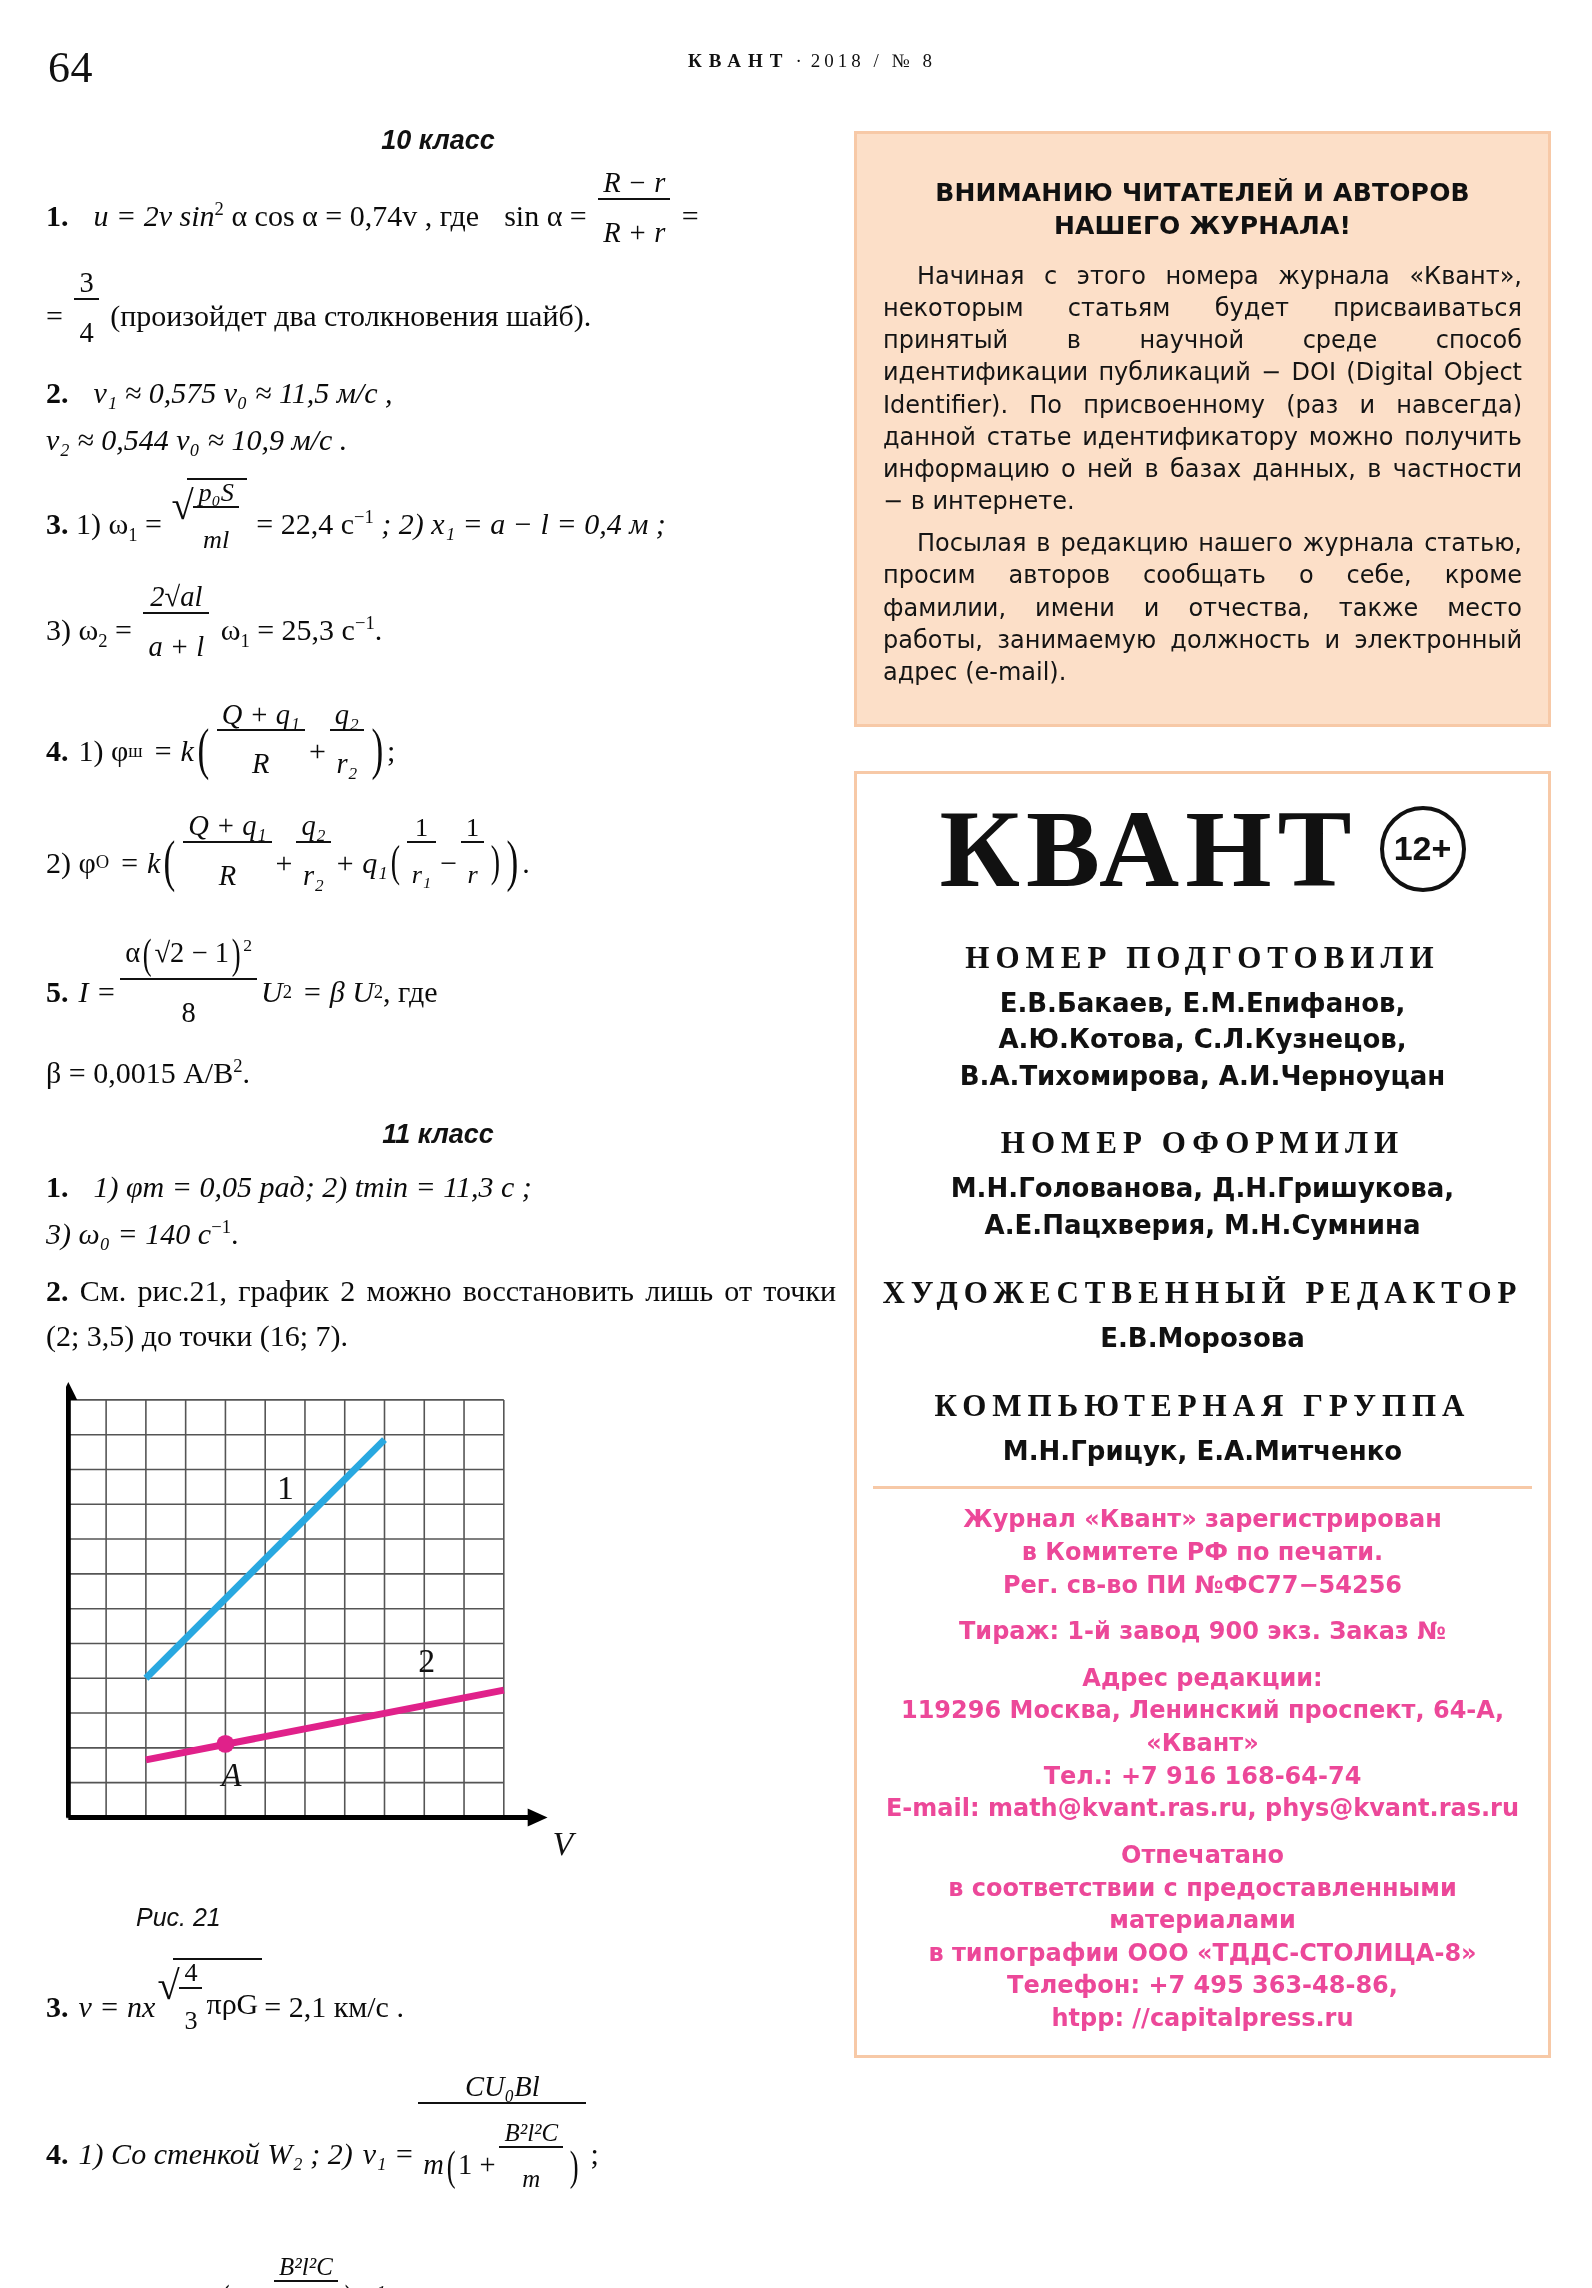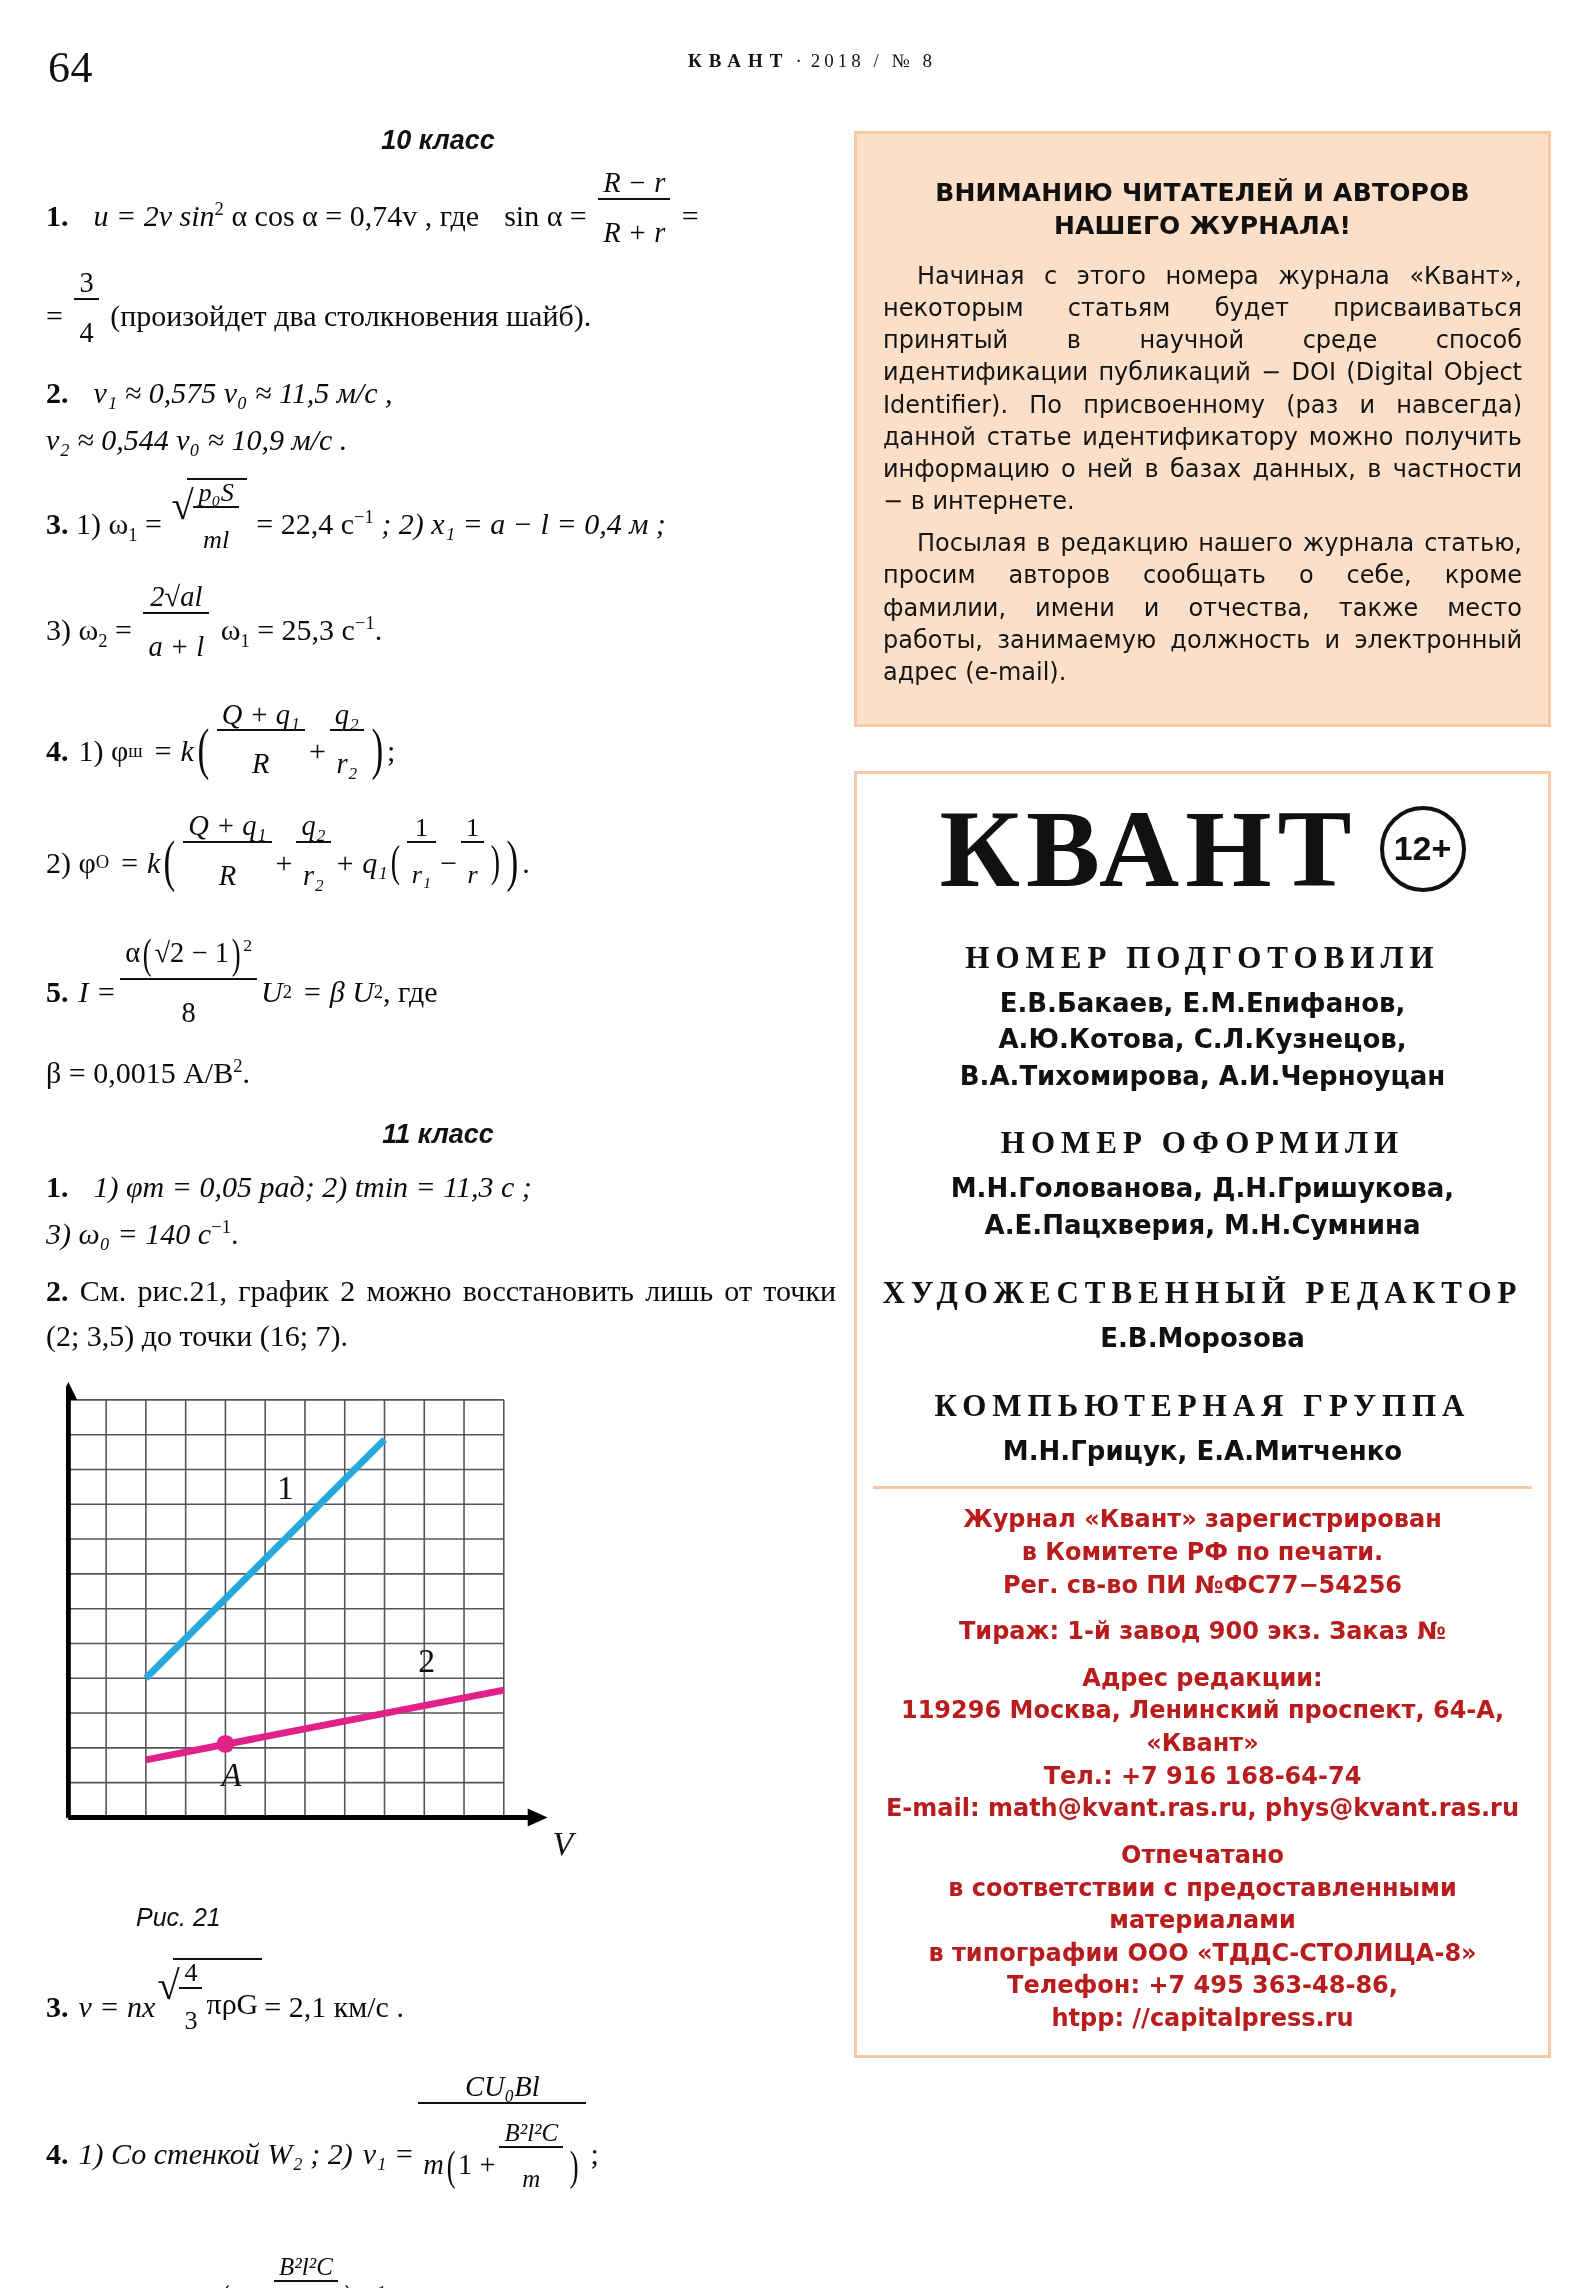--- a/index.html
+++ b/index.html
@@ -105,21 +105,21 @@
     font-size:31px;letter-spacing:6px;margin:32px 0 10px 0;color:#111;
   }
   .cred-head.two{line-height:1.18;}
   .cred-names{
     font-family:"DejaVu Sans",sans-serif;font-weight:bold;
     font-size:26px;line-height:1.33;color:#111;margin:0 0 2px 0;
   }
   .rule{height:3px;background:#f7c9a7;margin:18px 0 14px 0;}
   .imprint{
     font-family:"DejaVu Sans",sans-serif;font-weight:bold;
-    font-size:24px;line-height:1.36;color:#b91c1c;
+    font-size:24px;line-height:1.36;color:#ec4899;
   }
   .imprint .blk{margin-bottom:14px;}
   .imprint .blk:last-child{margin-bottom:0;}
 </style>
 </head>
 <body>
 
 <div class="page">
 
   <div class="folio">64</div>

